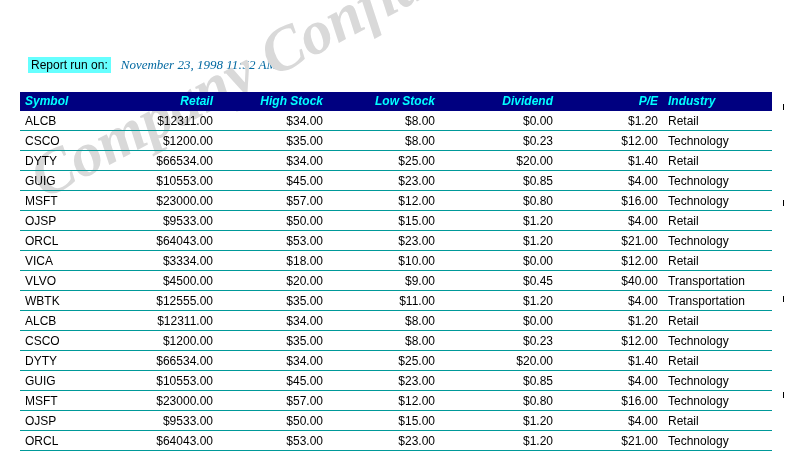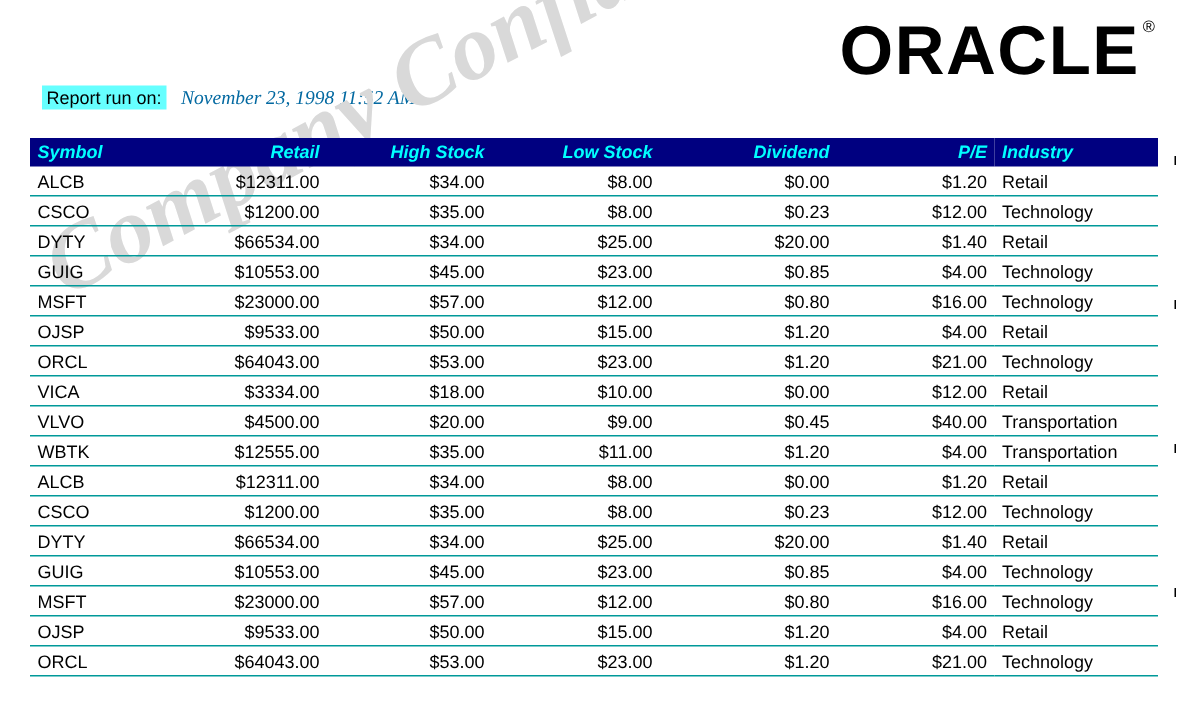--- a/index.html
+++ b/index.html
@@ -144,24 +144,20 @@
     width: 1px;
     height: 6px;
     background: #000000;
   }
 </style>
 </head>
 <body>
 
 <div class="page">
 
-  <div class="logo-area">
-    <span class="logo-text">ORACLE</span>
-    <span class="logo-reg">®</span>
-  </div>
 
   <div class="runon-row">
     <span class="runon-label">Report run on:</span>
     <span class="runon-value">November 23, 1998 11:52 AM</span>
   </div>
 
   <div class="watermark">Company Confidential</div>
 
   <div class="edge-tick" style="top:104px;"></div>
   <div class="edge-tick" style="top:200px;"></div>

